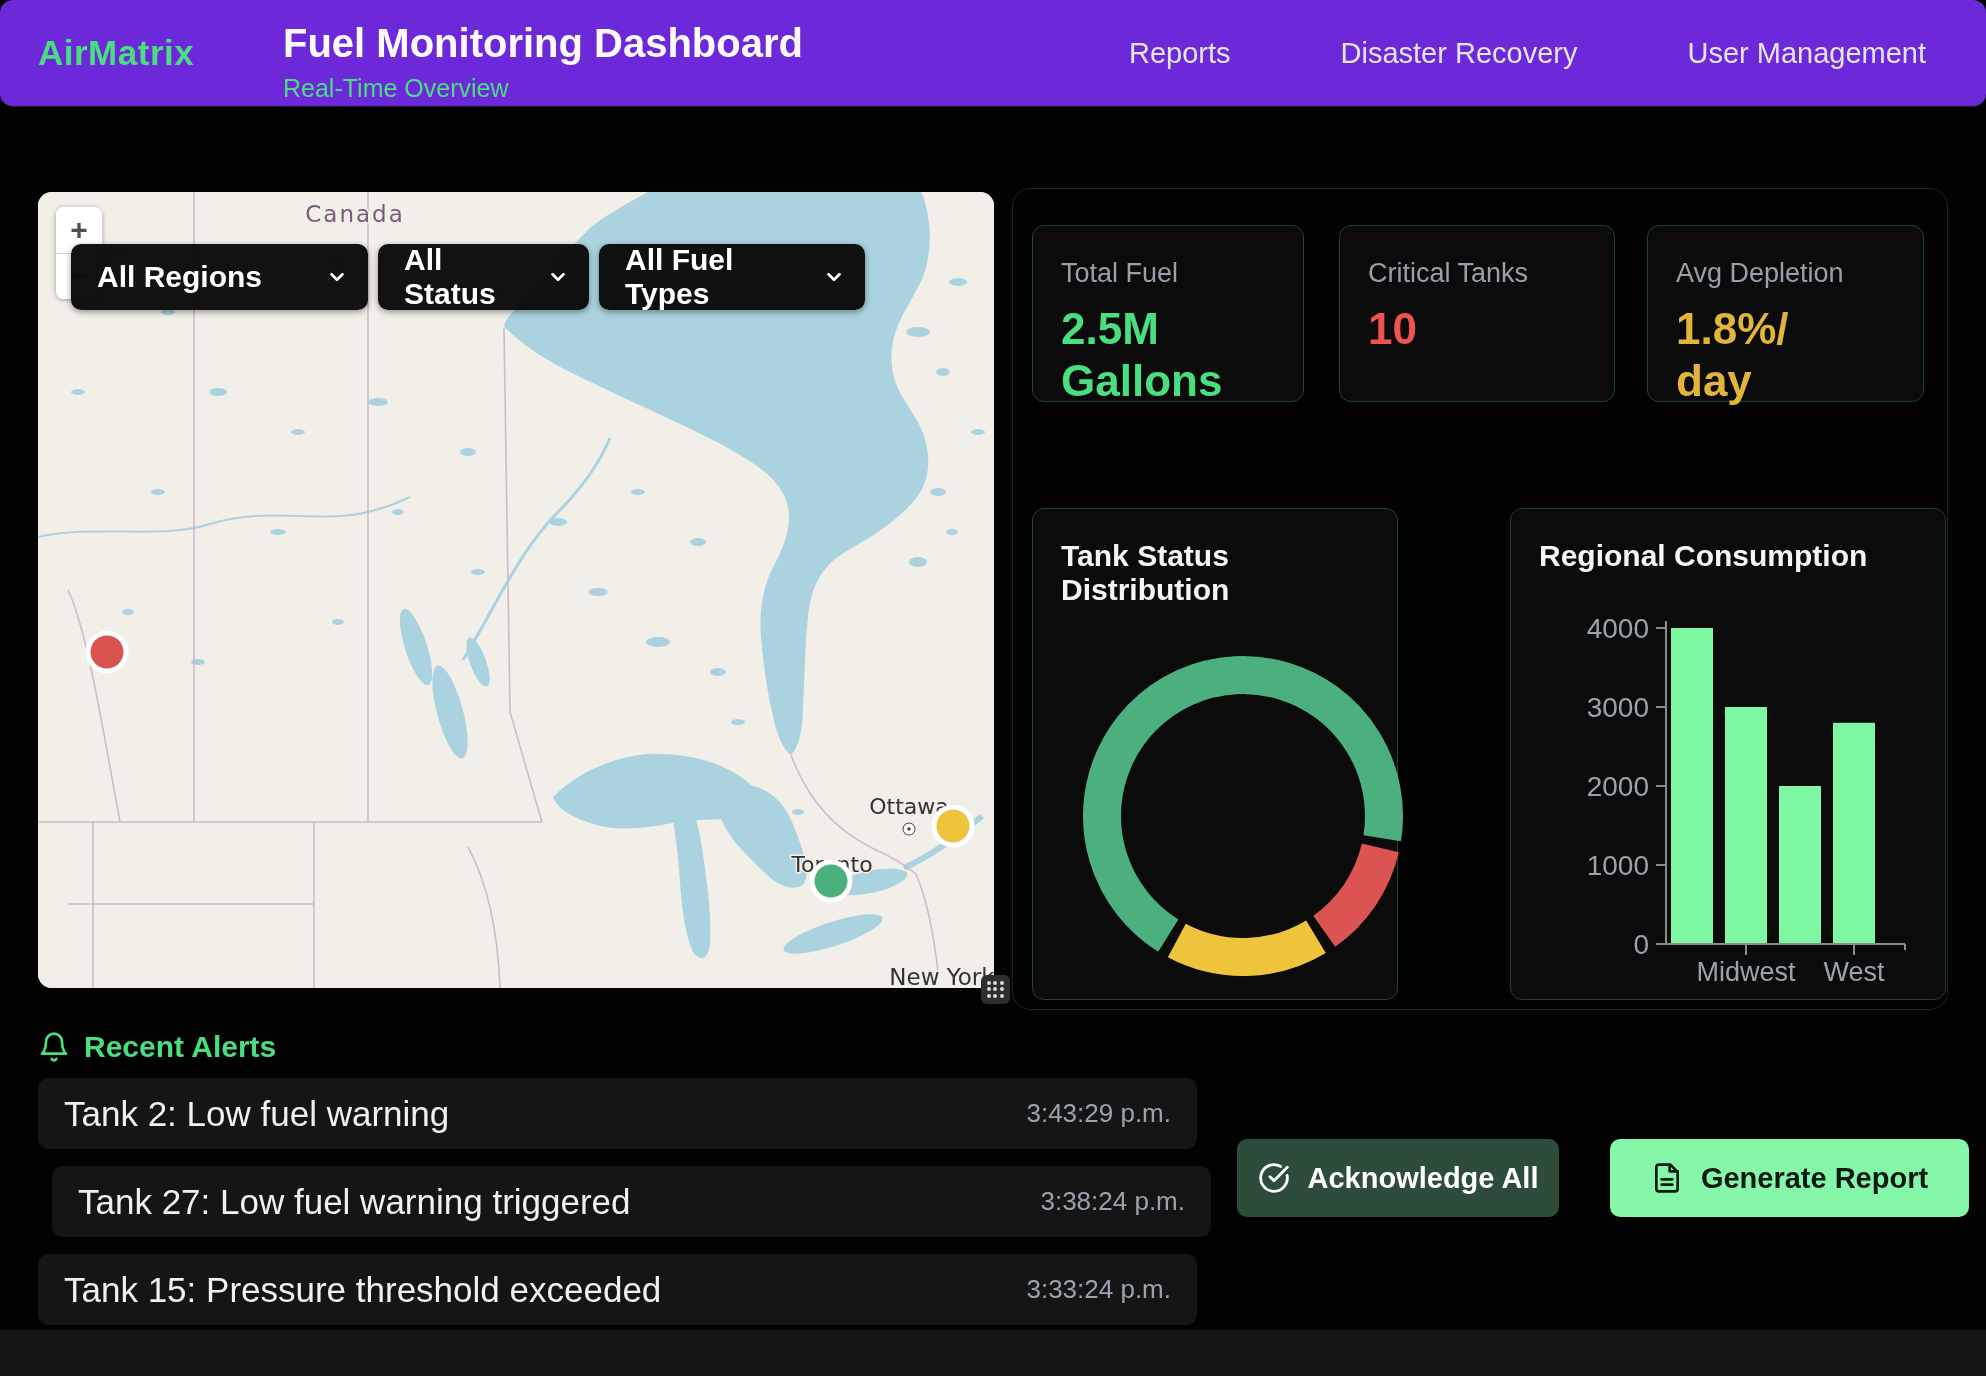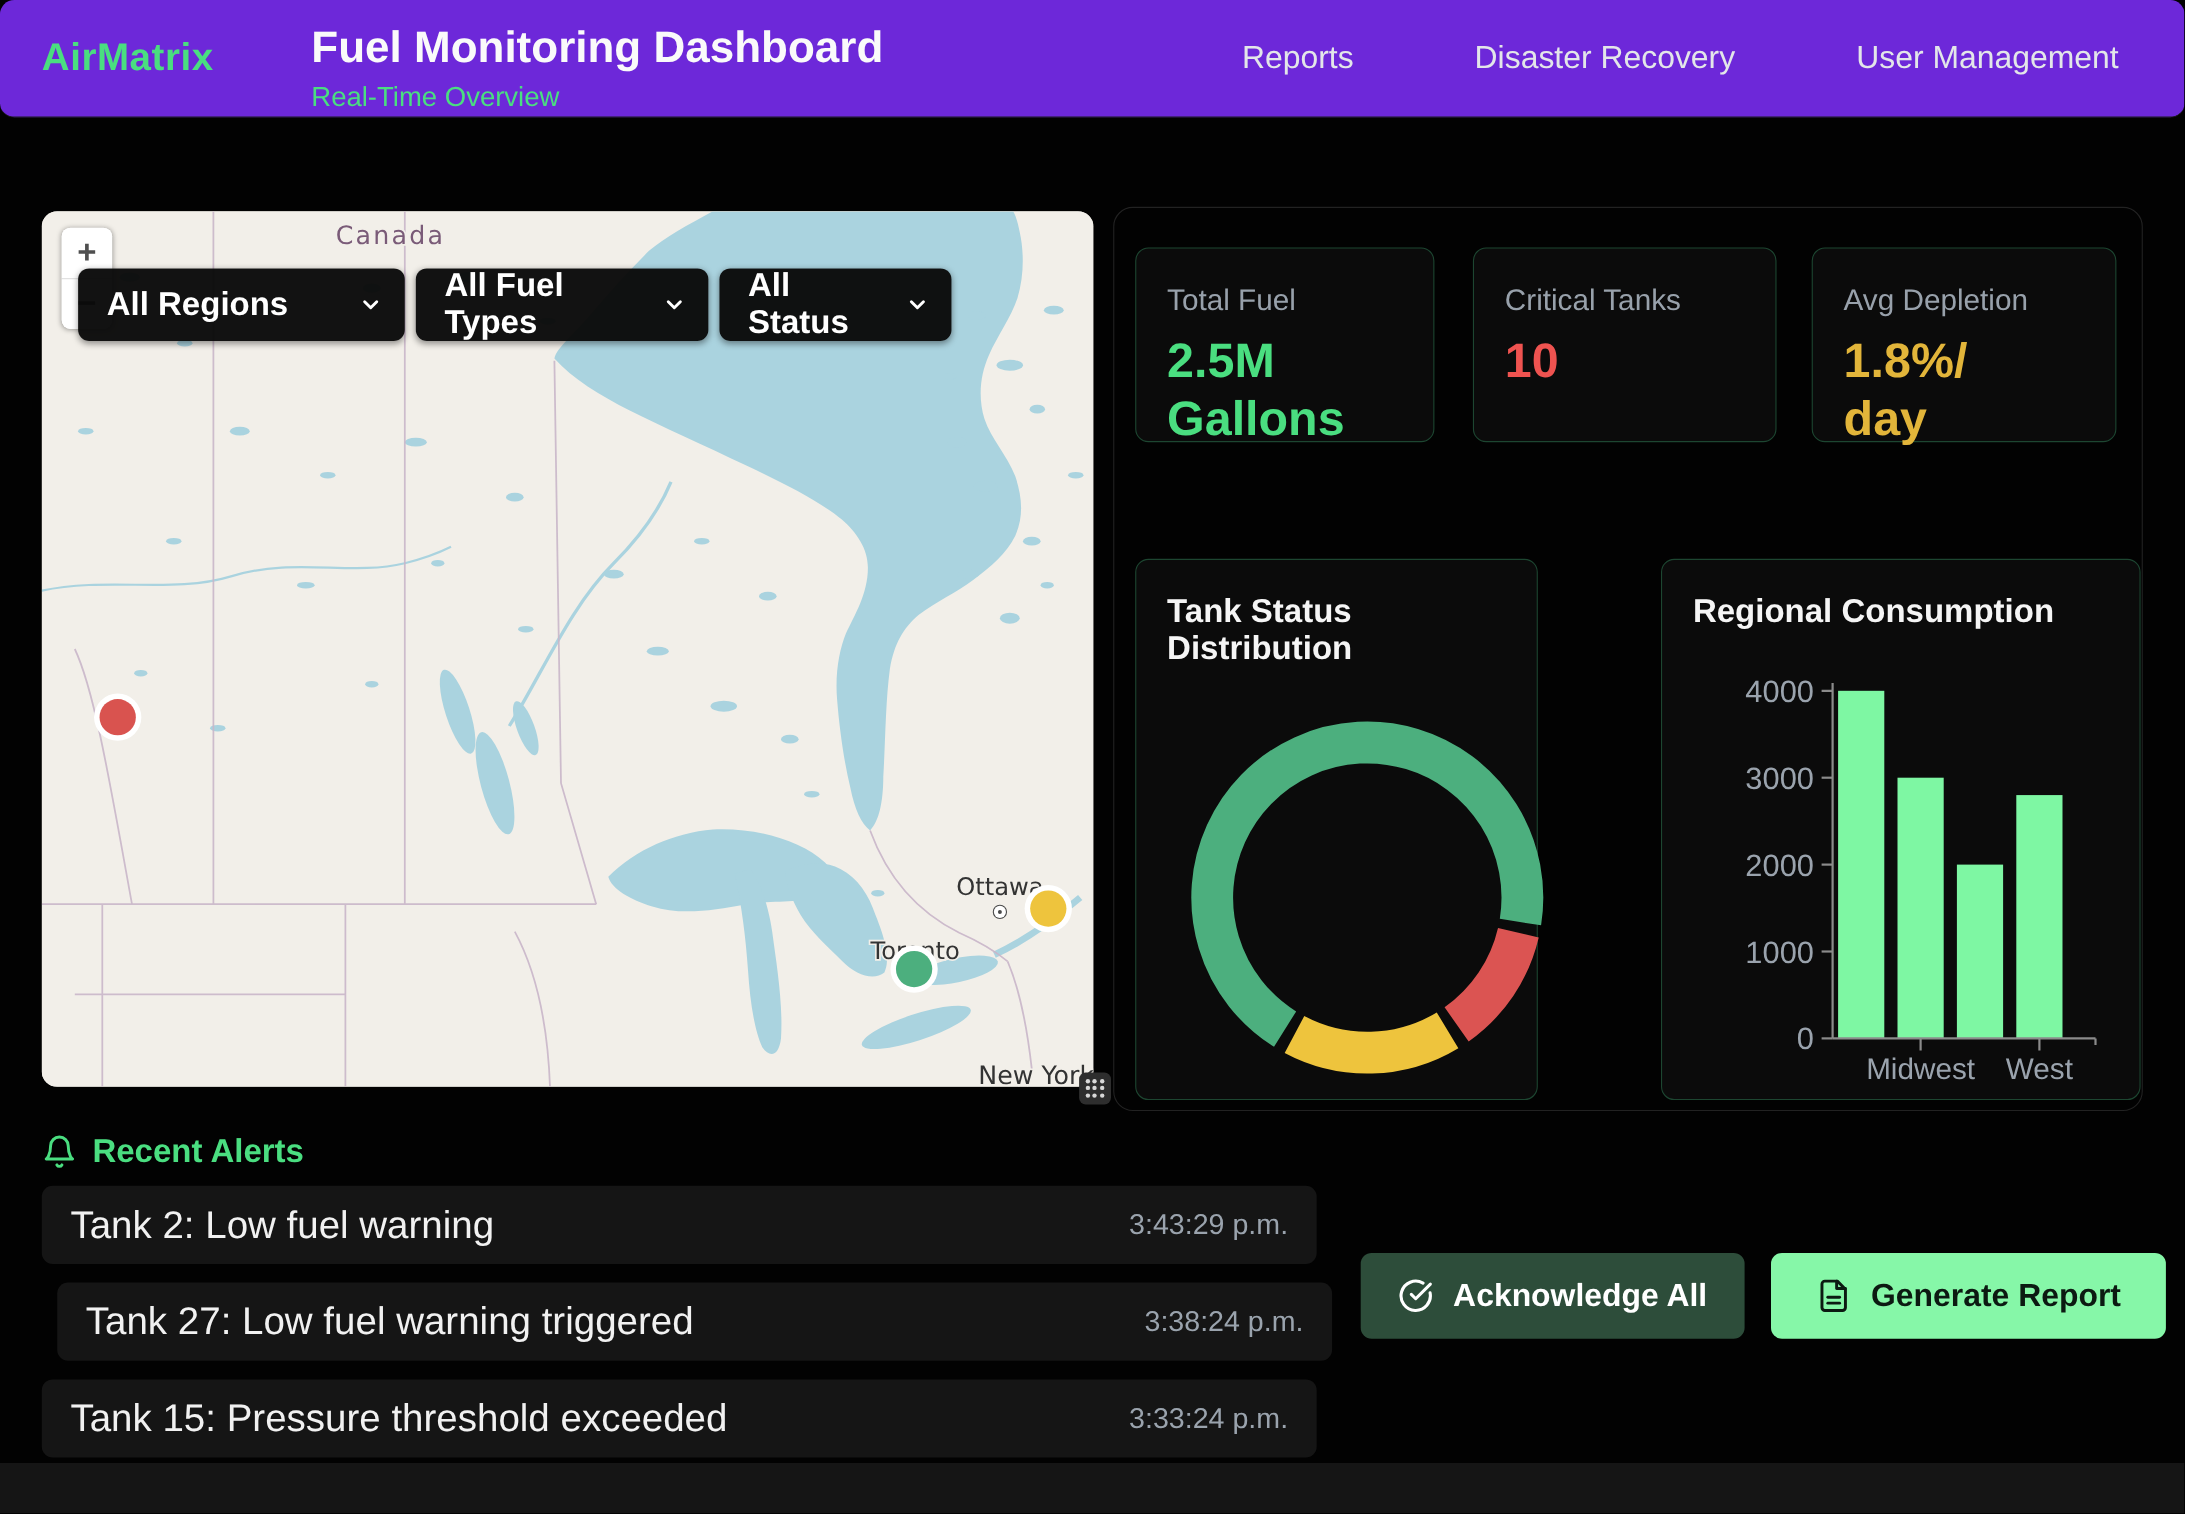--- a/index.html
+++ b/index.html
@@ -68,21 +68,21 @@
     padding:0 26px; cursor:pointer; }
   .alert-row .atext { font-size:35px; color:#f1f1f1; }
   .alert-row .atime { font-size:26px; color:#9aa3ad; }
   .row-0 { top:1078px; } .row-1 { top:1166px;margin-left:14px; } .row-2 { top:1254px; }
 
   
   .btn { position:absolute; top:1139px; height:78px; border:none; border-radius:10px;
     display:flex; align-items:center; justify-content:center; gap:18px;
     font-size:29px; font-weight:bold; cursor:pointer;
     font-family:"Liberation Sans", "DejaVu Sans", sans-serif; }
-  .btn-ack { left:1237px; width:349px; background:#2d4d3a; color:#fff; }
+  .btn-ack { left:1237px; width:322px; background:#2d4d3a; color:#fff; }
   .btn-gen { left:1610px; width:359px; background:#86f7a8; color:#0c1a12; }
 
   .bottom-strip { position:absolute; left:0; top:1330px; width:100%; height:46px; background:#151515; }
 </style>
 </head>
 <body>
 
 <div class="page">
 
   <header class="topbar">
@@ -216,28 +216,28 @@
       <button>−</button>
     </div>
 
     <div class="filters">
       <div class="dd dd-regions">
         <span>All Regions</span>
         <svg width="22" height="22" viewBox="0 0 20 20" fill="none" stroke="#fff" stroke-width="2.4" stroke-linecap="round" stroke-linejoin="round">
             <path d="M5 7.5 L10 12.5 L15 7.5"></path>
           </svg>
       </div>
-      <div class="dd dd-fuel">
-        <span>All Fuel Types</span>
+      <div class="dd dd-status">
+        <span>All Status</span>
         <svg width="22" height="22" viewBox="0 0 20 20" fill="none" stroke="#fff" stroke-width="2.4" stroke-linecap="round" stroke-linejoin="round">
             <path d="M5 7.5 L10 12.5 L15 7.5"></path>
           </svg>
       </div>
-      <div class="dd dd-status">
-        <span>All Status</span>
+      <div class="dd dd-fuel">
+        <span>All Fuel Types</span>
         <svg width="22" height="22" viewBox="0 0 20 20" fill="none" stroke="#fff" stroke-width="2.4" stroke-linecap="round" stroke-linejoin="round">
             <path d="M5 7.5 L10 12.5 L15 7.5"></path>
           </svg>
       </div>
     </div>
   </section>
 
   <div class="drag-handle">
     <i></i>
       <i></i>

